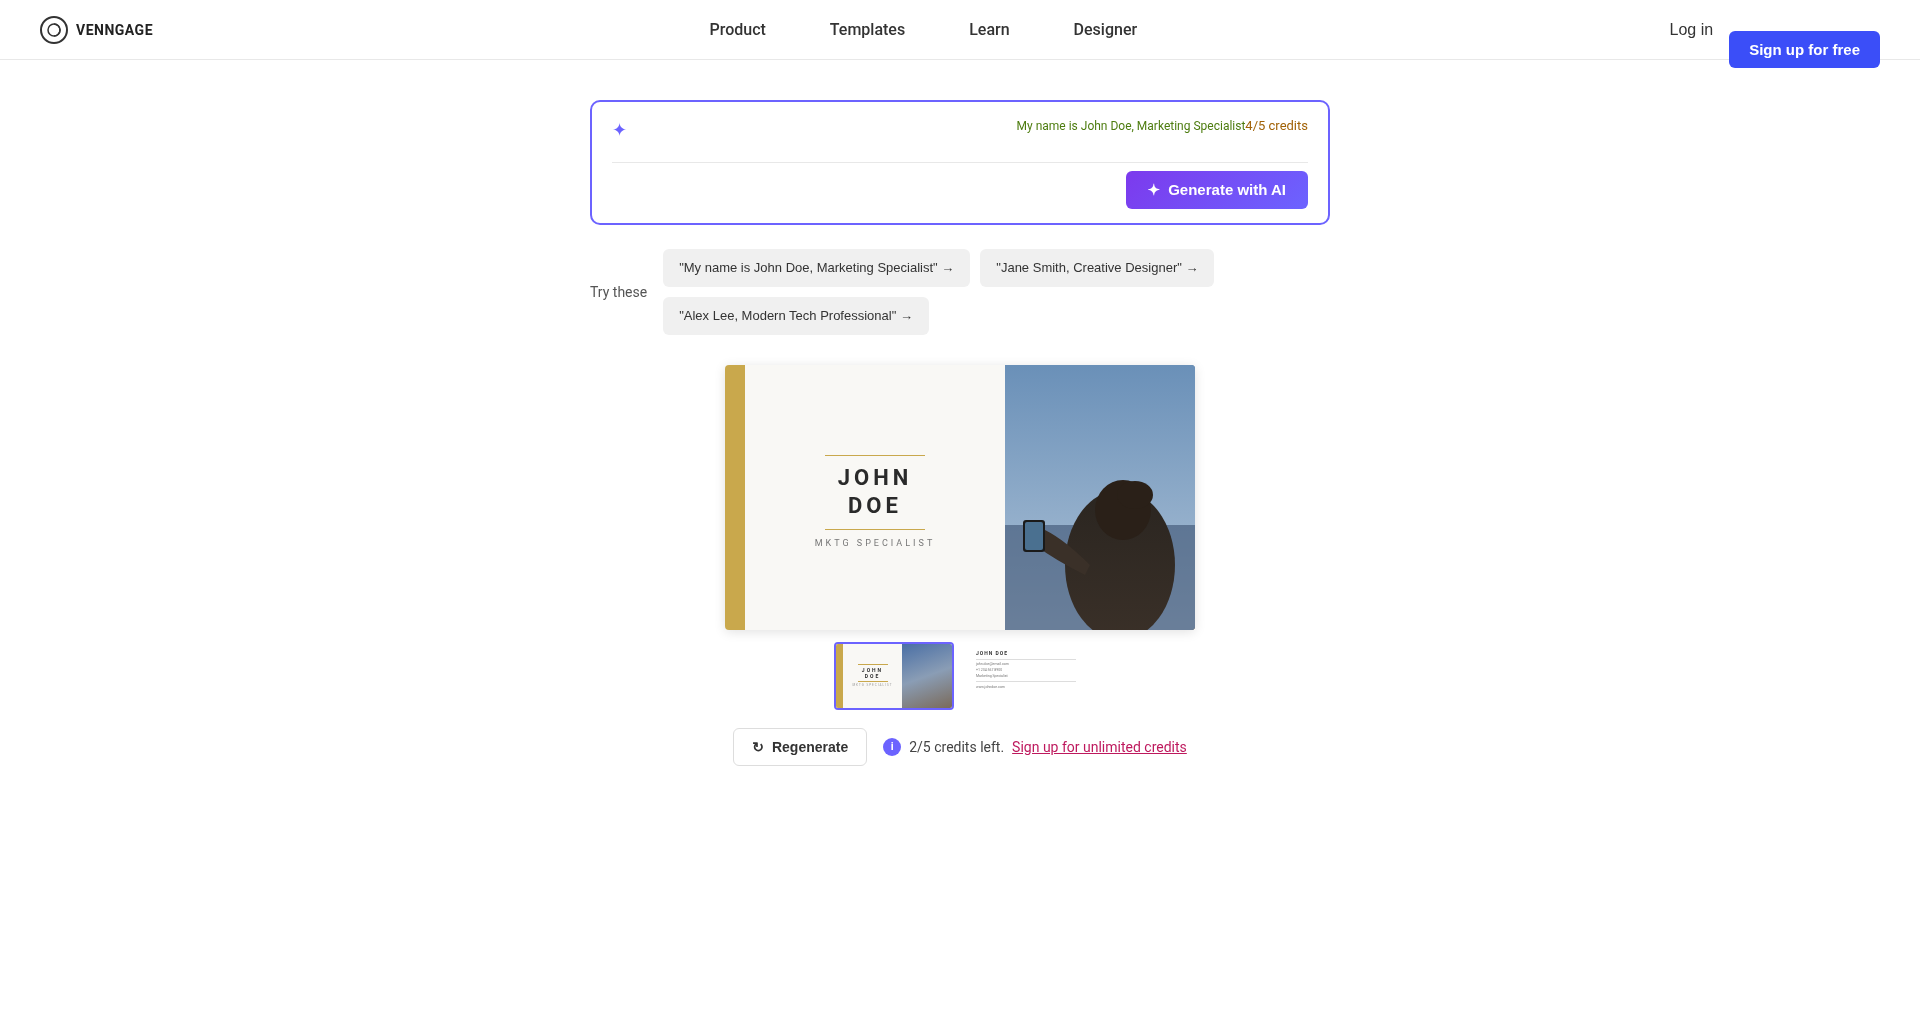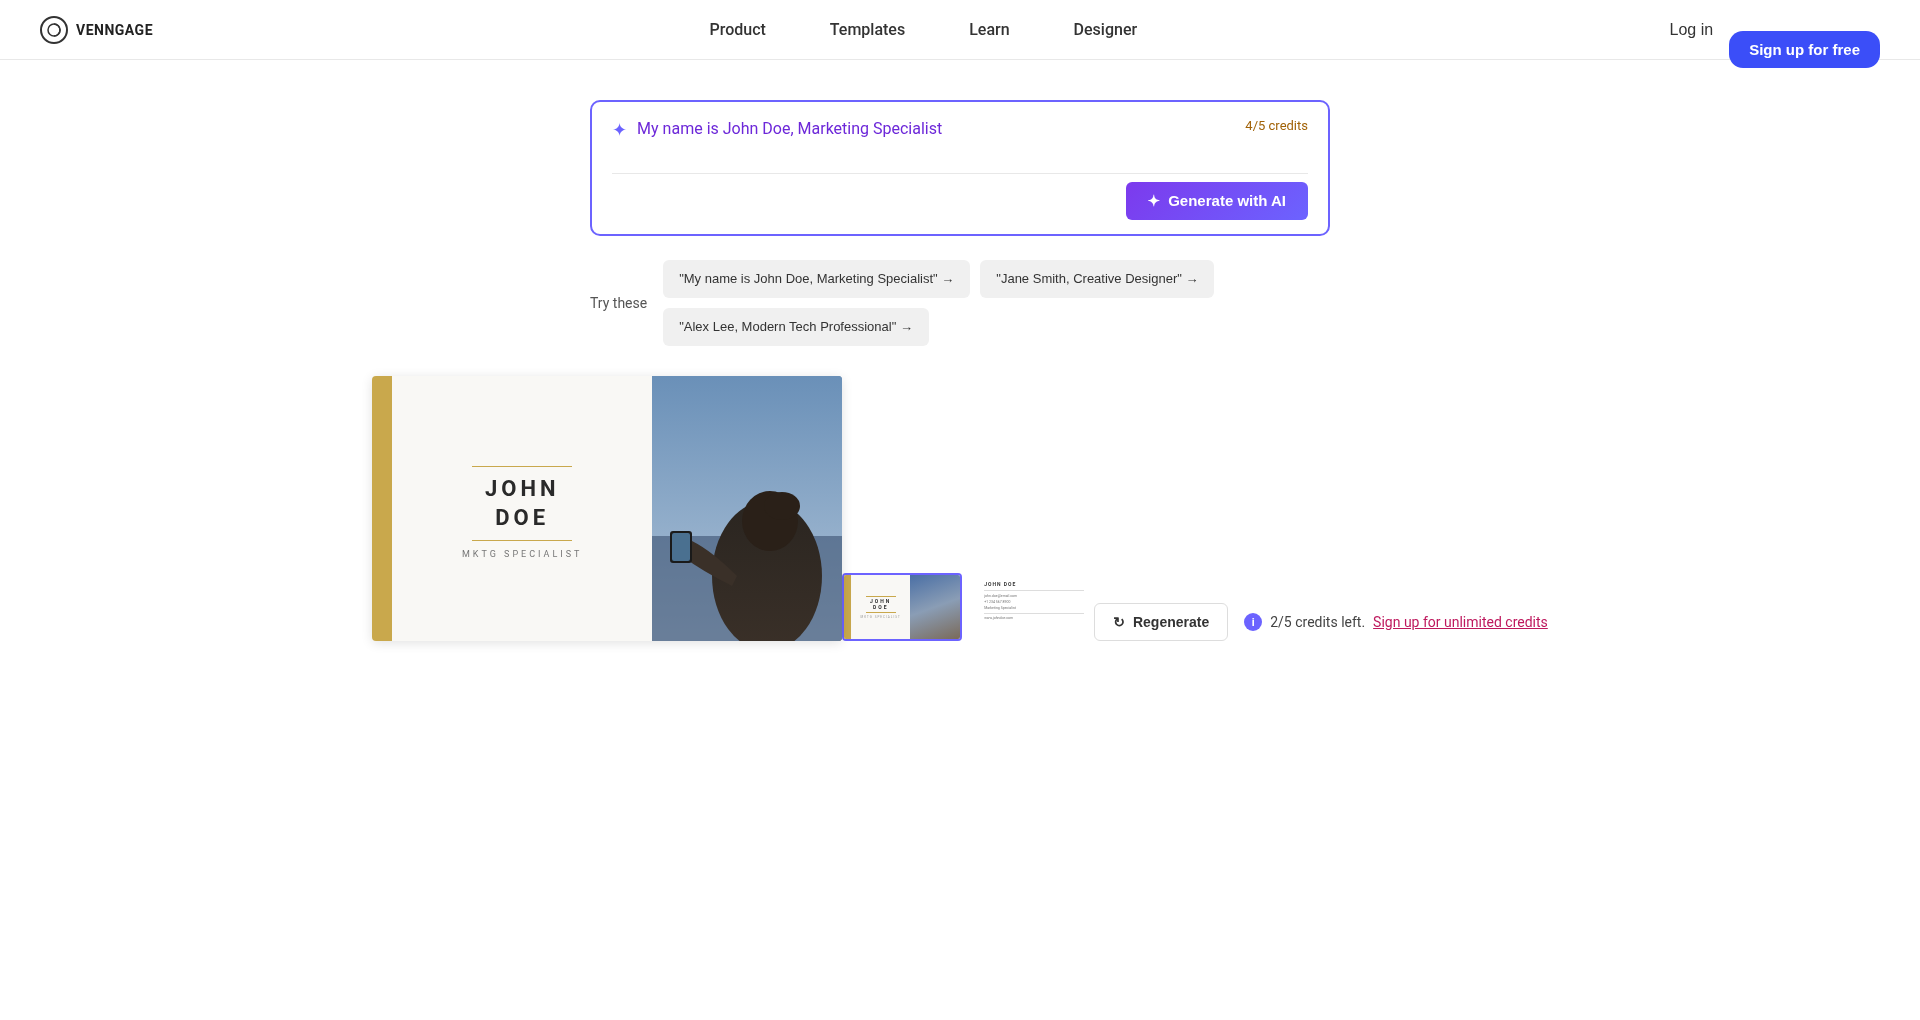--- a/index.html
+++ b/index.html
@@ -10,57 +10,57 @@
       display: flex; align-items: center; justify-content: space-between;
       padding: 0 40px; height: 60px; border-bottom: 1px solid #e8e8e8;
       position: sticky; top: 0; background: #fff; z-index: 100;
     }
     .nav-logo { display: flex; align-items: center; gap: 8px; font-weight: 700; font-size: 14px; letter-spacing: 0.5px; color: #222; }
     .logo-icon { width: 28px; height: 28px; border: 2px solid #333; border-radius: 50%; display: flex; align-items: center; justify-content: center; font-size: 10px; }
     .nav-links { display: flex; gap: 40px; align-items: center; }
     .nav-links a { text-decoration: none; color: #333; font-size: 16px; font-weight: 500; margin-left: 24px; }
     .nav-actions { display: flex; align-items: center; gap: 16px; }
     .btn-login { background: none; border: none; font-size: 16px; cursor: pointer; color: #333; font-weight: 500; }
-    .btn-signup { background: #3b4ef8; color: #fff; border: none; border-radius: 14px; padding: 10px 20px; font-size: 15px; font-weight: 600; cursor: pointer; margin-top: 40px; }
+    .btn-signup { background: #3b4ef8; color: #fff; border: none; border-radius: 6px; padding: 10px 20px; font-size: 15px; font-weight: 600; cursor: pointer; margin-top: 40px; }
 
     
     main { display: flex; flex-direction: column; align-items: center; padding: 40px 20px; }
 
     
     .ai-input-container {
       width: 740px; border: 2px solid #6c63ff; border-radius: 10px; padding: 16px 20px 14px;
       background: #fff; position: relative;
     }
     .ai-input-header { display: flex; align-items: flex-start; justify-content: space-between; }
     .ai-input-content { display: flex; align-items: flex-start; gap: 10px; flex: 1; }
     .sparkle-icon { color: #6c63ff; font-size: 18px; margin-top: 1px; flex-shrink: 0; }
     .ai-text-input {
-      border: none; outline: none; font-size: 16px; color: #6d28d9; background: transparent;
-      flex: 1; resize: none; font-family: inherit; line-height: 1.4;
+      border: none; outline: none; font-size: 12px; color: #4d7c0f; background: transparent;
+      flex: 1; resize: none; font-family: inherit; line-height: 1.4; text-align: right;
     }
     .credits-label { color: #a16207; font-size: 13px; white-space: nowrap; }
     .ai-input-footer { display: flex; justify-content: flex-end; align-items: center; margin-top: 8px; }
     .btn-generate {
       background: linear-gradient(135deg, #7c3aed, #6c63ff);
       color: #fff; border: none; border-radius: 6px; padding: 10px 22px;
       font-size: 15px; font-weight: 600; cursor: pointer; display: flex; align-items: center; gap: 8px;
     }
     .separator-line { border: none; border-top: 1px solid #e8e8e8; margin: 10px 0 4px; }
 
     
     .try-these-section { display: flex; align-items: center; gap: 16px; margin: 24px 0 20px; width: 740px; }
     .try-these-label { color: #555; font-size: 14px; white-space: nowrap; }
     .try-chips { display: flex; gap: 10px; flex-wrap: wrap; }
     .chip {
       background: #f0f0f0; border: none; border-radius: 6px; padding: 10px 16px;
       font-size: 13px; color: #333; cursor: pointer; text-align: center; line-height: 1.4;
     }
 
     
-    .preview-area { display: flex; flex-direction: row; align-items: flex-end; margin-top: 10px; }
+    .preview-area { display: flex; flex-direction: column; align-items: center; margin-top: 10px; }
 
     
     .card-preview-main {
       width: 470px; height: 265px; background: #f9f8f5;
       border-radius: 4px; overflow: hidden; position: relative;
       display: flex; box-shadow: 0 2px 12px rgba(0,0,0,0.12);
     }
     .card-left-stripe { width: 20px; background: #c9a84c; flex-shrink: 0; }
     .card-center { flex: 1; display: flex; flex-direction: column; align-items: center; justify-content: center; padding: 20px; }
     .card-line { width: 100px; height: 1px; background: #c9a84c; margin: 8px 0; }

